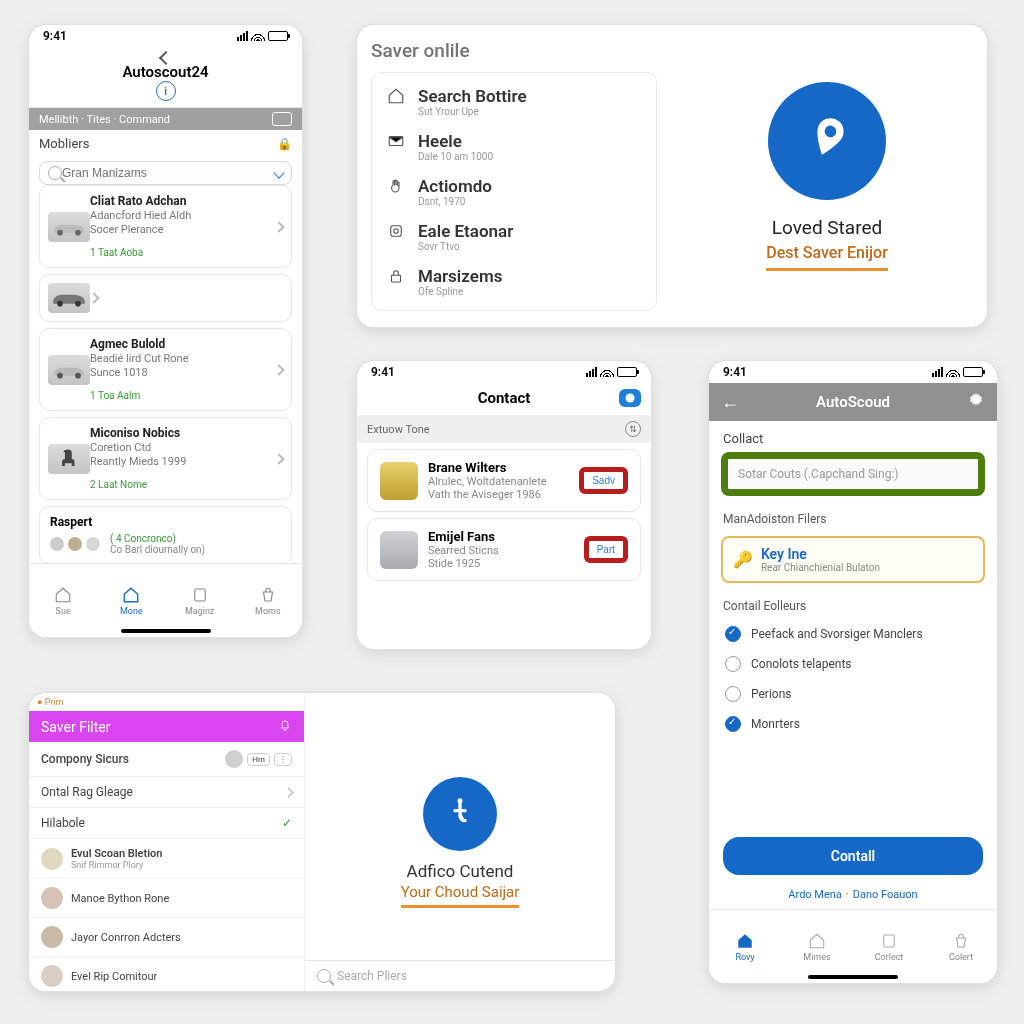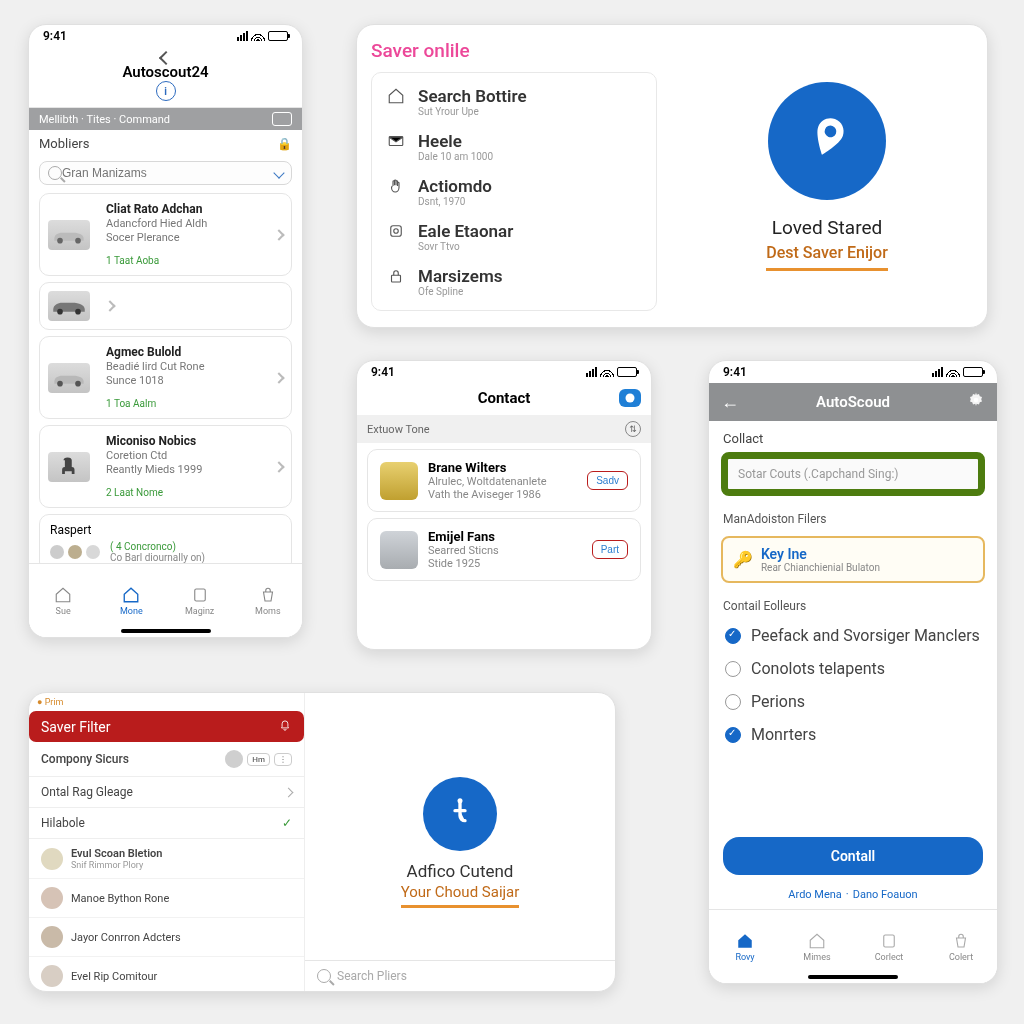--- a/index.html
+++ b/index.html
@@ -38,87 +38,87 @@
   
   .navbar { display:flex; align-items:center; justify-content:space-between; padding:6px 10px; font-size:15px;}
   .navbar.greybar { background:#9fa0a2; color:#fff; font-size:11px; padding:4px 10px;}
   .nav-title { font-weight:600; }
   .icon-circle { width:20px; height:20px; border:1.5px solid #2d6bbf; border-radius:50%; display:flex;align-items:center;justify-content:center;font-size:10px;color:#2d6bbf;font-weight:700;}
   .chev-left { width:10px;height:10px;border-left:2px solid #555;border-bottom:2px solid #555;transform:rotate(45deg);}
   
   #frameA { left:28px; top:24px; width:275px; height:614px; }
   #frameA .header { border-bottom:1px solid #e5e5e5;flex-direction:column;}
   #frameA .section-label { padding:6px 10px; font-size:13px; color:#444; display:flex;justify-content:space-between;align-items:center;}
-  #frameA .searchwrap { margin:4px 10px 8px; display:flex;align-items:center;border:1px solid #d8d8d8;border-radius:8px;padding:4px 8px;background:#fdfdfd;}
+  #frameA .searchwrap { margin:4px 10px 0; display:flex;align-items:center;border:1px solid #d8d8d8;border-radius:8px;padding:4px 8px;background:#fdfdfd;}
   #frameA .searchwrap input { border:none;outline:none;flex:1;font-size:12px;color:#888;background:transparent;}
   #frameA .searchwrap .chev-down{width:8px;height:8px;border-right:1.5px solid #3b78c4;border-bottom:1.5px solid #3b78c4;transform:rotate(45deg);}
-  .listcard{ margin:0 10px 6px; border:1px solid #e5e5e5;border-radius:10px;padding:8px;display:flex;align-items:center;gap:16px;}
+  .listcard{ margin:0 10px 6px; border:1px solid #e5e5e5;border-radius:10px;padding:8px;display:flex;align-items:center;gap:0;}
   .car-thumb{width:42px;height:30px;background:linear-gradient(#dcdcdc,#c4c4c4);border-radius:4px;flex-shrink:0;display:flex;align-items:center;justify-content:center;}
   .car-thumb svg{width:36px;height:22px;}
   .listcard .info{flex:1;font-size:11px;line-height:1.25;}
   .listcard .title{font-weight:700;font-size:12px;color:#222;}
   .listcard .sub{color:#777;}
   .listcard .meta{color:#3a9a3a;font-size:10px;margin-top:10px;}
   .listcard .chev-right{width:8px;height:8px;border-right:2px solid #bbb;border-top:2px solid #bbb;transform:rotate(45deg);}
   .rcard{margin:0 10px 6px;border:1px solid #e5e5e5;border-radius:10px;padding:8px 10px;}
-  .rcard .t{font-weight:400;font-size:12px;}
+  .rcard .t{font-weight:700;font-size:12px;}
   .rcard .s{font-size:10px;color:#3a9a3a;}
   .rcard .s2{font-size:10px;color:#888;}
   .tabbar{position:absolute;bottom:0;left:0;right:0;height:74px;border-top:1px solid #e5e5e5;display:flex;background:#fff;}
   .tabbar .tab{flex:1;display:flex;flex-direction:column;align-items:center;justify-content:center;font-size:9px;color:#888;gap:2px;}
   .tabbar .tab.active{color:#1668c7;}
   .tab svg{width:20px;height:18px;}
   .homebar{position:absolute;bottom:4px;left:50%;transform:translateX(-50%);width:90px;height:4px;background:#000;border-radius:3px;}
   
   #frameB { left:356px; top:24px; width:632px; height:304px; display:flex;}
   #frameB .leftcol{width:310px;padding:14px 10px 14px 14px;}
-  #frameB h2{font-size:19px;font-weight:500;color:#ec4899;margin-bottom:10px;}
+  #frameB h2{font-size:19px;font-weight:500;color:#737373;margin-bottom:10px;}
   #frameB .card{border:1px solid #e8e8e8;border-radius:10px;padding:6px 0;}
   #frameB .mitem{display:flex;gap:12px;padding:7px 14px;align-items:flex-start;}
   #frameB .micon{width:20px;height:20px;flex-shrink:0;display:flex;align-items:center;justify-content:center;color:#666;}
   #frameB .mt{font-size:17px;font-weight:600;color:#333;}
   #frameB .ms{font-size:10px;color:#999;}
   #frameB .rightcol{flex:1;display:flex;flex-direction:column;align-items:center;justify-content:center;position:relative;}
   #frameB .biglogo{width:118px;height:118px;border-radius:50%;background:#1668c7;display:flex;align-items:center;justify-content:center;margin-bottom:16px;}
   #frameB .lt{font-size:19px;color:#222;margin-bottom:4px;}
   #frameB .ls{font-size:16px;color:#c06a18;font-weight:500;border-bottom:3px solid #e8912f;padding-bottom:6px;}
   
   #frameC { left:356px; top:360px; width:296px; height:290px;}
   #frameC .cnav{display:flex;align-items:center;justify-content:space-between;padding:6px 10px 8px;}
   #frameC .cnavtitle{font-weight:700;font-size:15px;}
   #frameC .cbadge{width:22px;height:18px;border-radius:6px;background:#1f7fd6;display:flex;align-items:center;justify-content:center;}
   #frameC .sectionbar{background:#f0f0f0;padding:6px 10px;font-size:11px;color:#666;display:flex;justify-content:space-between;align-items:center;}
   .contactrow{display:flex;gap:10px;padding:10px 12px;align-items:center;border:1px solid #e5e5e5;margin:6px 10px;border-radius:10px;}
   .contactrow .thumb{width:38px;height:38px;background:#ddd;border-radius:6px;flex-shrink:0;}
   .contactrow .ci{flex:1;font-size:11px;}
   .contactrow .ct{font-weight:700;font-size:13px;}
   .contactrow .cs{color:#888;}
-  .pillbtn{border:1px solid #b91c1c;color:#2d7fd0;font-size:10px;padding:3px 8px;border-radius:6px;background:#fff;}
+  .pillbtn{border:5px solid #b91c1c;color:#2d7fd0;font-size:10px;padding:3px 8px;border-radius:6px;background:#fff;}
   
   #frameD { left:708px; top:360px; width:290px; height:624px;}
   #frameD .dnav{background:#8e9092;color:#fff;display:flex;align-items:center;justify-content:space-between;padding:8px 12px;}
   #frameD .dtitle{font-weight:600;font-size:15px;}
   #frameD .label{padding:10px 14px 4px;font-size:13px;color:#444;}
   #frameD .dinput{margin:2px 12px 10px;border:7px solid #4d7c0f;border-radius:8px;padding:8px 10px;font-size:12px;color:#999;background:#fafafa;}
   #frameD .ghead{padding:6px 14px;font-size:12px;color:#555;}
   #frameD .keycard{margin:4px 12px 10px;border:2px solid #e6b85e;border-radius:8px;padding:8px 10px;background:#fffdf5;}
   #frameD .kt{color:#1668c7;font-weight:600;font-size:14px;}
   #frameD .ks{font-size:10px;color:#888;}
-  .opt{display:flex;gap:10px;align-items:center;padding:7px 16px;font-size:16px;color:#444;}
+  .opt{display:flex;gap:10px;align-items:center;padding:7px 16px;font-size:12px;color:#444;}
   .radio{width:16px;height:16px;border:1.5px solid #999;border-radius:50%;flex-shrink:0;}
   .radio.on{border-color:#1668c7;background:#1668c7;position:relative;}
   .radio.on::after{content:"✓";color:#fff;font-size:10px;position:absolute;left:2px;top:-1px;}
   #frameD .cta{position:absolute;bottom:108px;left:14px;right:14px;background:#1668c7;color:#fff;text-align:center;padding:11px;border-radius:16px;font-weight:600;font-size:14px;}
   #frameD .links{position:absolute;bottom:82px;left:0;right:0;text-align:center;font-size:11px;color:#1668c7;}
   #frameD .links span{margin:0 4px;}
   
   #frameE { left:28px; top:692px; width:588px; height:300px; display:flex;}
   #frameE .eleft{width:275px;display:flex;flex-direction:column;}
   #frameE .etiny{font-size:9px;color:#d68a2b;padding:4px 8px;}
-  #frameE .ebar{background:#b91c1c;color:#fff;display:flex;justify-content:space-between;align-items:center;padding:7px 12px;font-size:14px;border-radius:7px;}
+  #frameE .ebar{background:#d946ef;color:#fff;display:flex;justify-content:space-between;align-items:center;padding:7px 12px;font-size:14px;}
   #frameE .erow{display:flex;justify-content:space-between;align-items:center;padding:8px 12px;font-size:12px;color:#444;border-bottom:1px solid #eee;}
   #frameE .erow.head{font-weight:500;}
   #frameE .smallchev{width:7px;height:7px;border-right:1.5px solid #aaa;border-top:1.5px solid #aaa;transform:rotate(45deg);}
   #frameE .avatar{width:22px;height:22px;border-radius:50%;background:#cfcfcf;flex-shrink:0;}
   #frameE .prow{display:flex;gap:8px;align-items:center;padding:8px 12px;font-size:11px;color:#444;border-bottom:1px solid #f2f2f2;}
   #frameE .eright{flex:1;display:flex;flex-direction:column;align-items:center;justify-content:center;border-left:1px solid #eee;position:relative;}
   #frameE .elogo{width:74px;height:74px;border-radius:50%;background:#1668c7;display:flex;align-items:center;justify-content:center;margin-bottom:10px;}
   #frameE .et{font-size:17px;color:#333;}
   #frameE .es{font-size:15px;color:#c06a18;border-bottom:3px solid #e8912f;padding-bottom:4px;margin-top:2px;}
   #frameE .esearch{position:absolute;bottom:0;left:0;right:0;border-top:1px solid #e5e5e5;display:flex;align-items:center;gap:6px;padding:8px 12px;font-size:12px;color:#aaa;}

